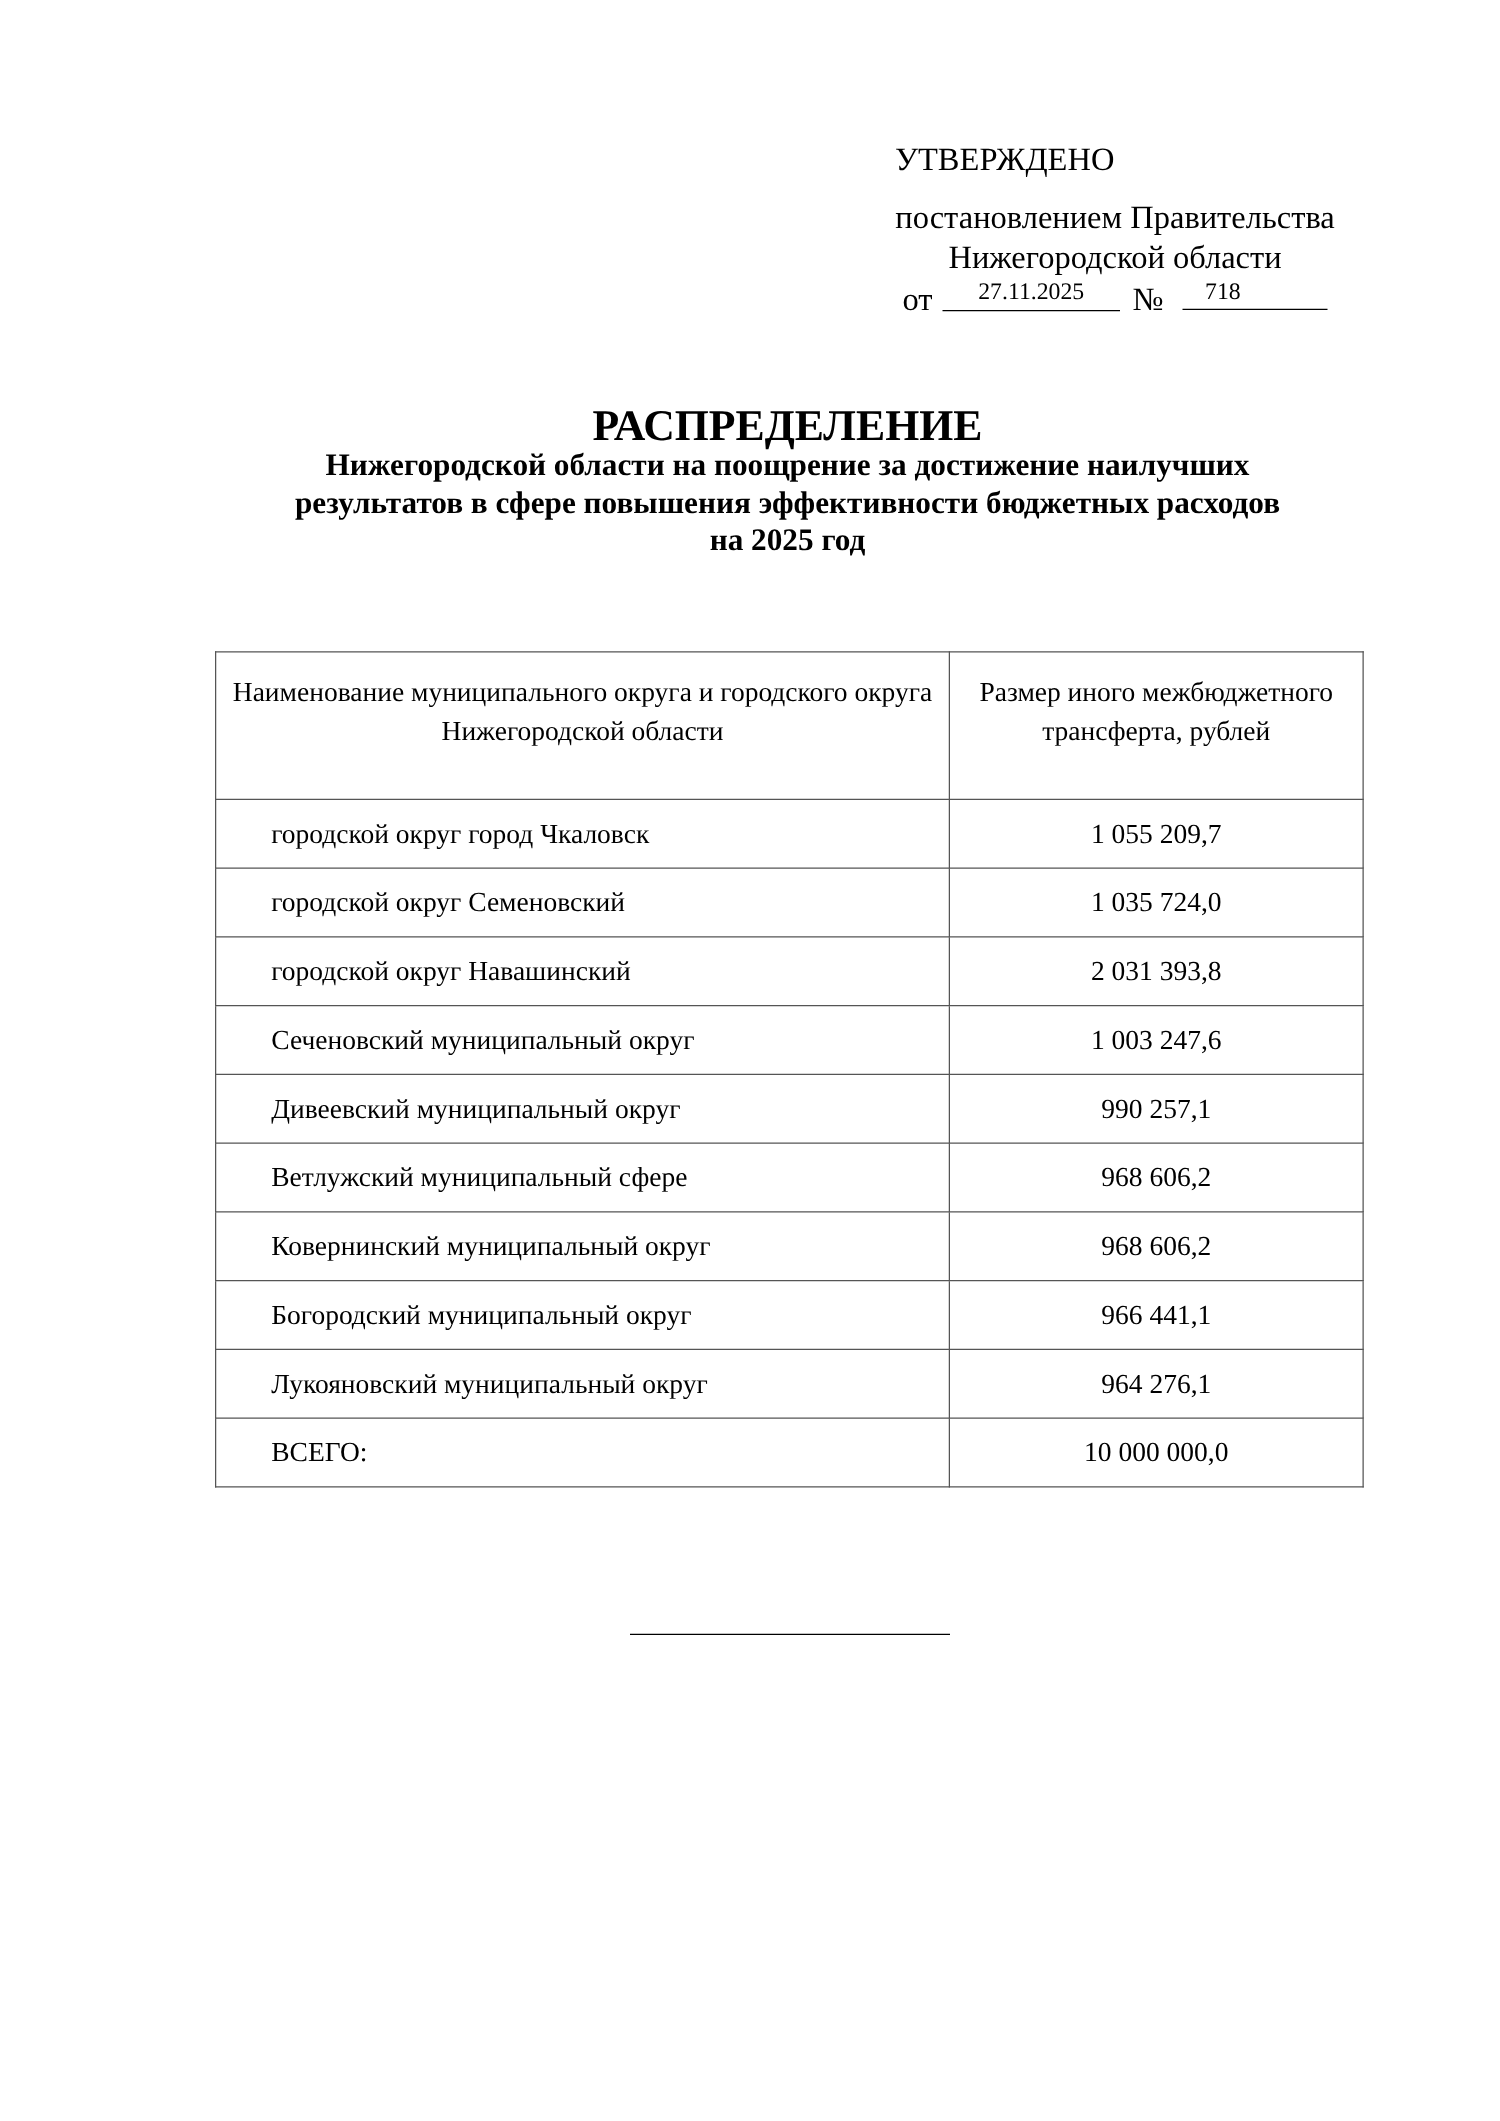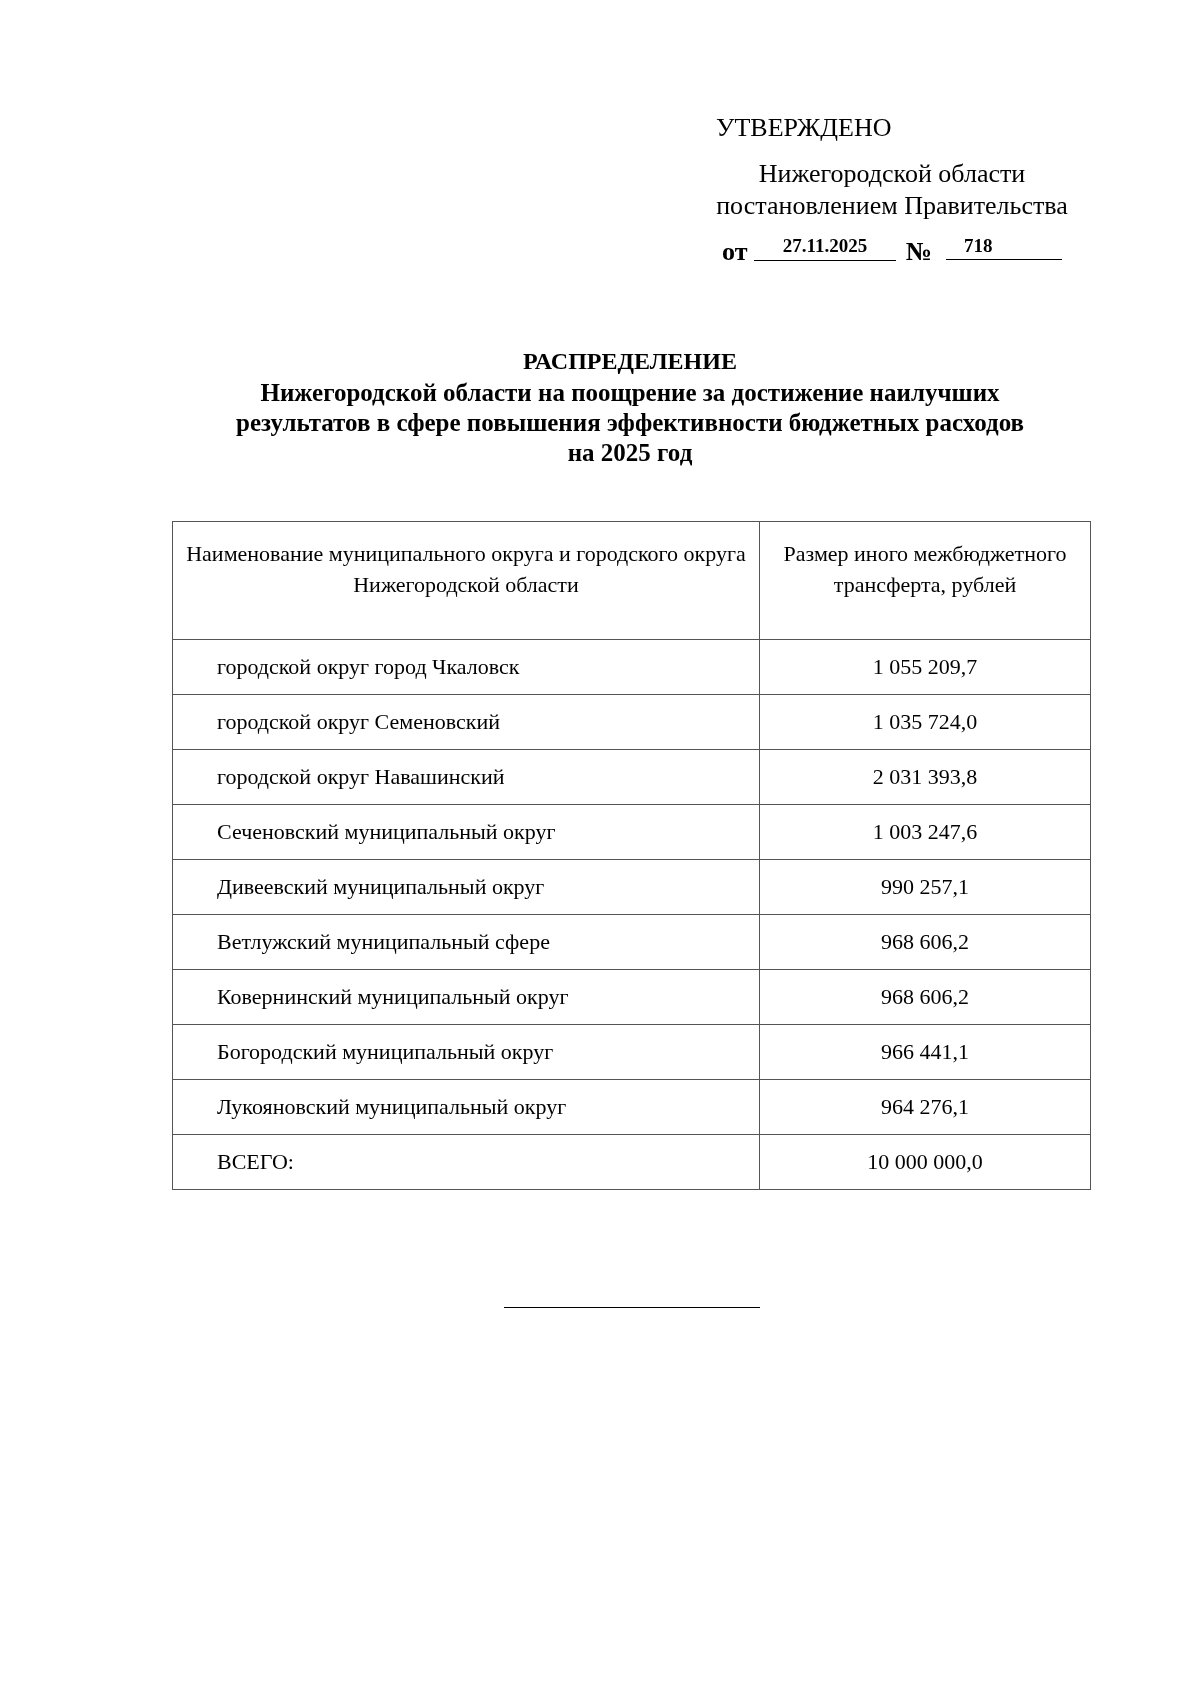--- a/index.html
+++ b/index.html
@@ -29,25 +29,24 @@
       text-align: left;
       padding-left: 24px;
       margin-bottom: 14px;
     }
     .approval .line {
       display: block;
     }
     .approval .date-line {
       display: block;
       position: relative;
-      margin-top: 12px;
+      margin-top: 0px;
       text-align: left;
       padding-left: 30px;
       height: 34px;
-      font-weight: bold;
     }
     .date-line .ot {
       position: absolute;
       left: 30px;
       top: 2px;
     }
     .date-line .date-field {
       position: absolute;
       left: 62px;
       top: 0px;
@@ -81,23 +80,22 @@
       left: 160px;
       top: 326px;
       width: 940px;
       text-align: center;
       font-weight: bold;
       font-size: 25px;
       line-height: 30px;
     }
     .title-block .title-main {
       display: block;
-      font-size: 24px;
+      font-size: 35px;
       margin-bottom: 2px;
-      margin-top: 20px;
     }
     .title-block .title-sub {
       display: block;
       white-space: pre-line;
     }
     table.dist {
       position: absolute;
       left: 172px;
       top: 521px;
       width: 919px;
@@ -139,22 +137,22 @@
       width: 256px;
       height: 0;
       border-top: 1.5px solid #000;
     }
   </style>
 </head>
 <body>
 
 <div class="approval">
   <span class="approved-word">УТВЕРЖДЕНО</span>
+  <span class="line">постановлением Правительства</span>
   <span class="line">Нижегородской области</span>
-  <span class="line">постановлением Правительства</span>
   <span class="date-line">
     <span class="ot">от</span>
     <span class="date-field">27.11.2025</span>
     <span class="num-sign">№</span>
     <span class="num-field">718</span>
   </span>
 </div>
 
 <div class="title-block">
   <span class="title-main">РАСПРЕДЕЛЕНИЕ</span>

